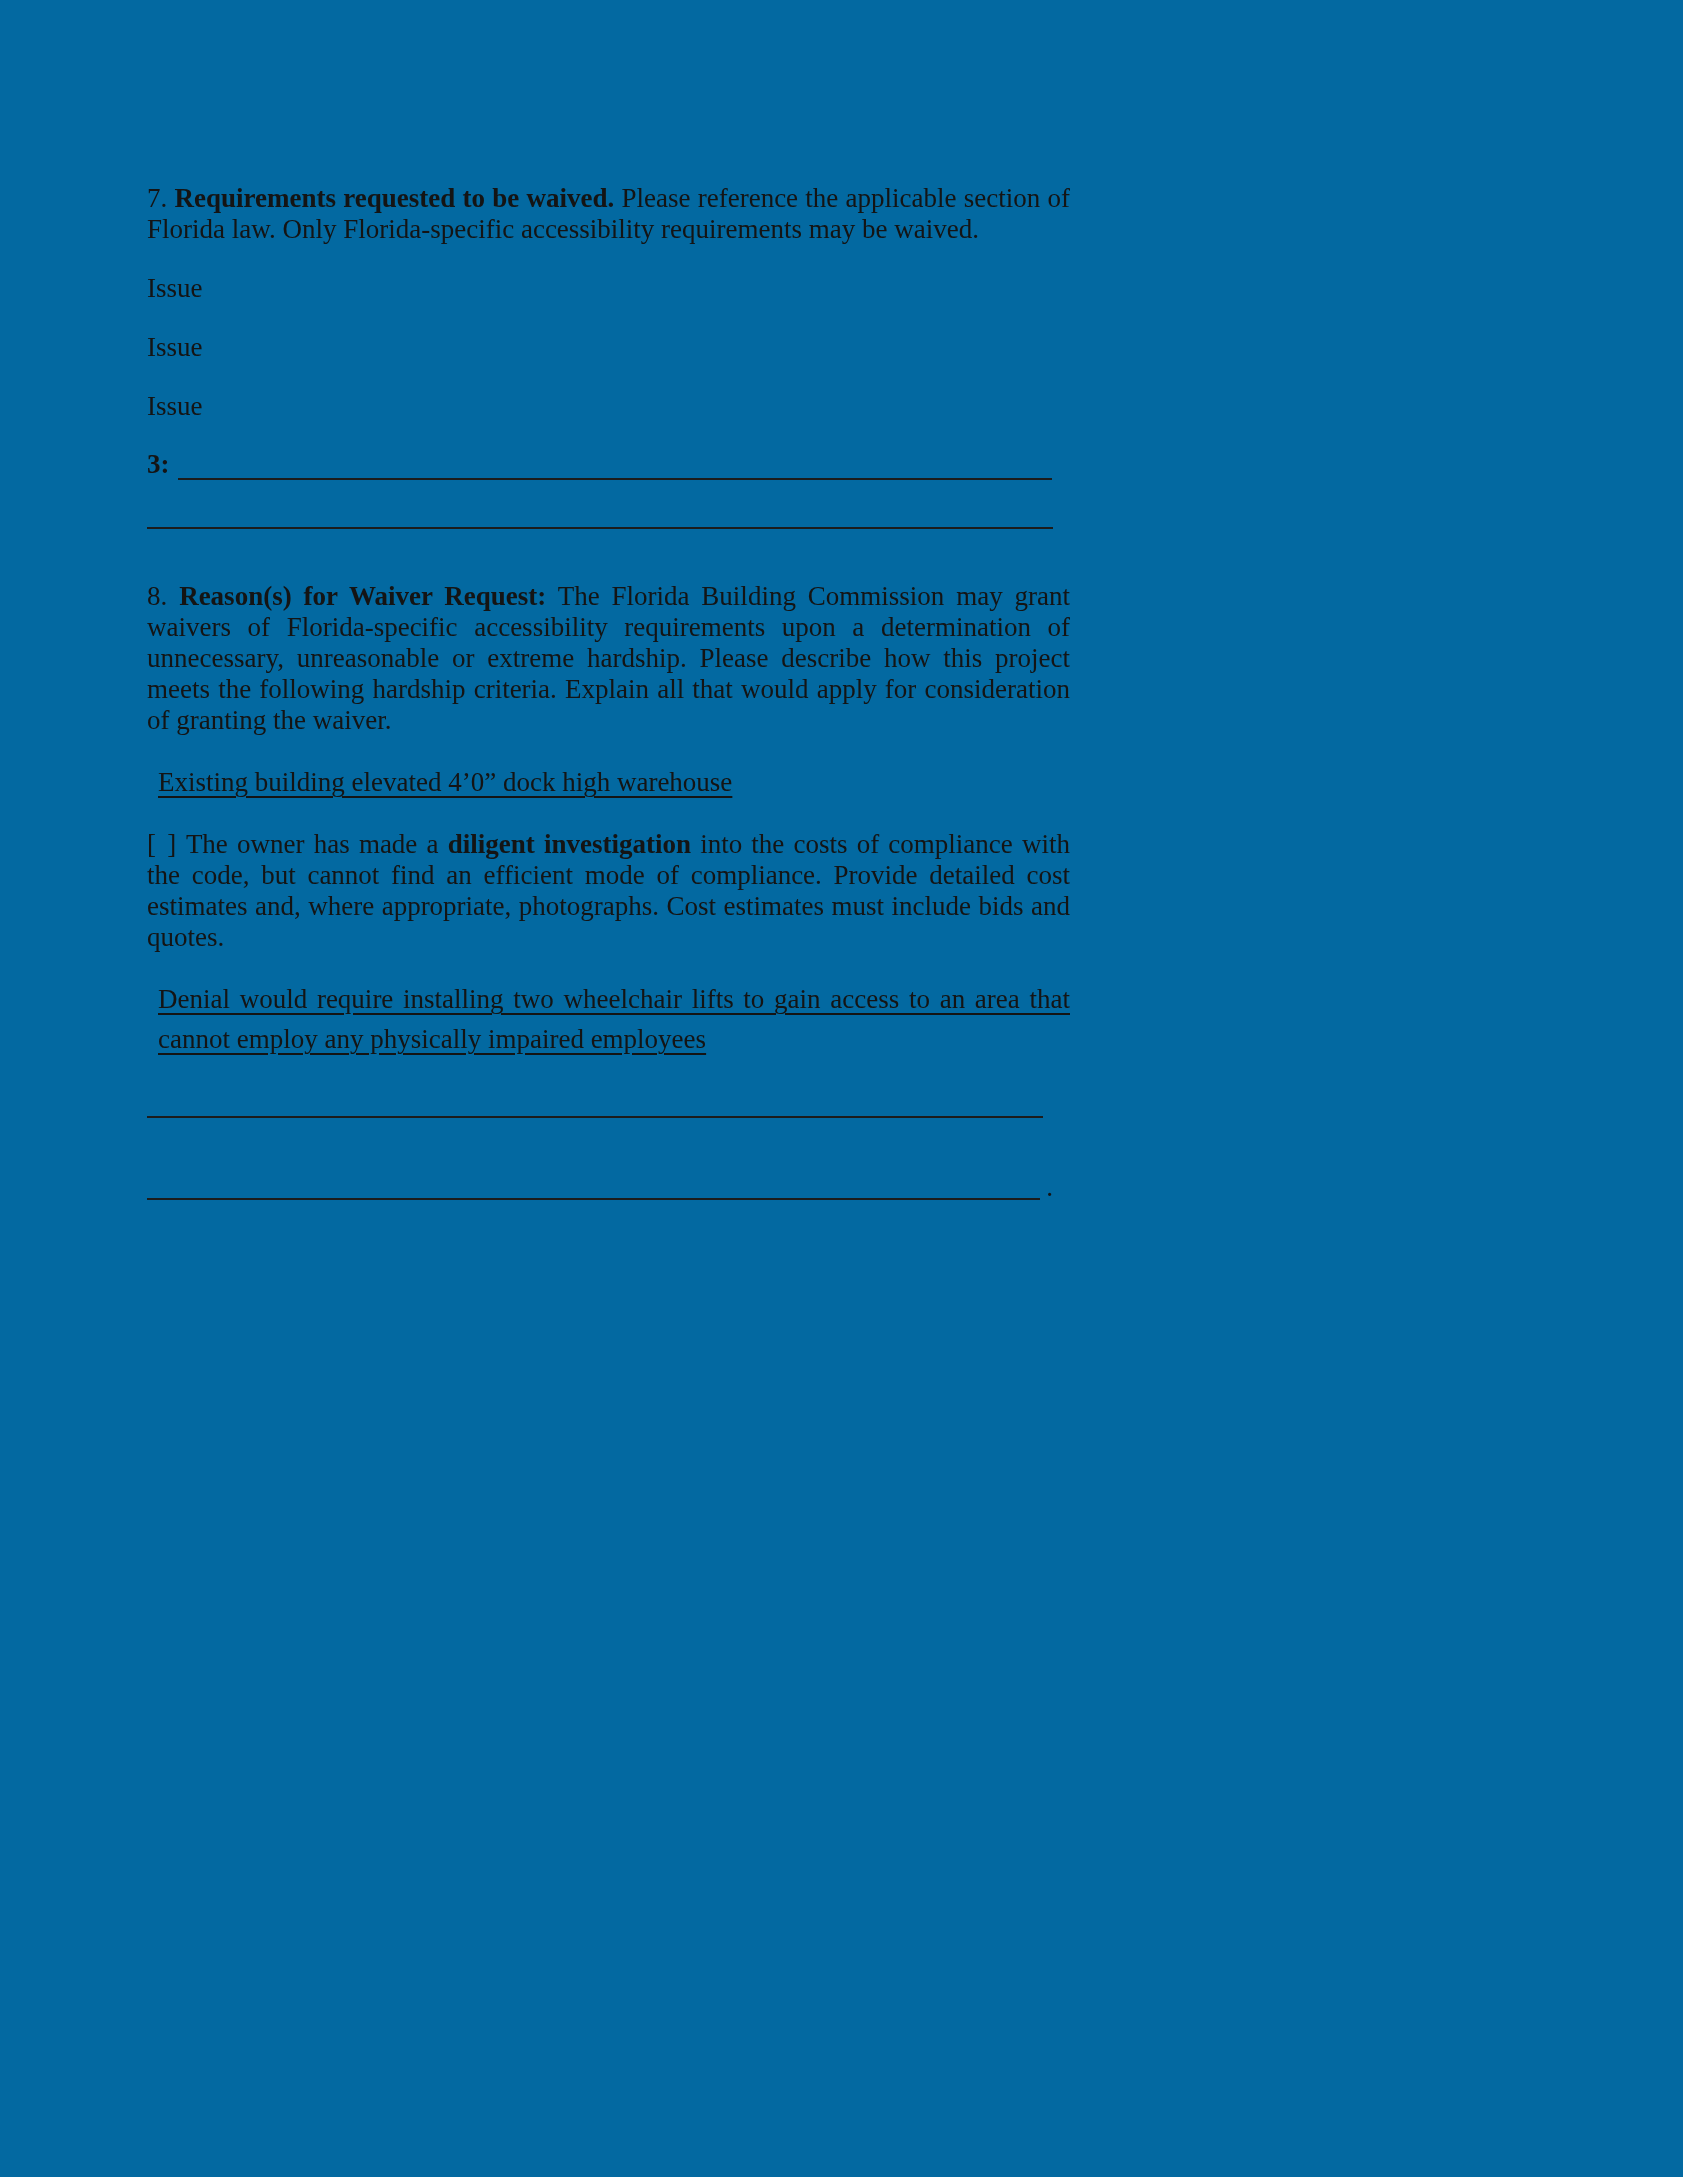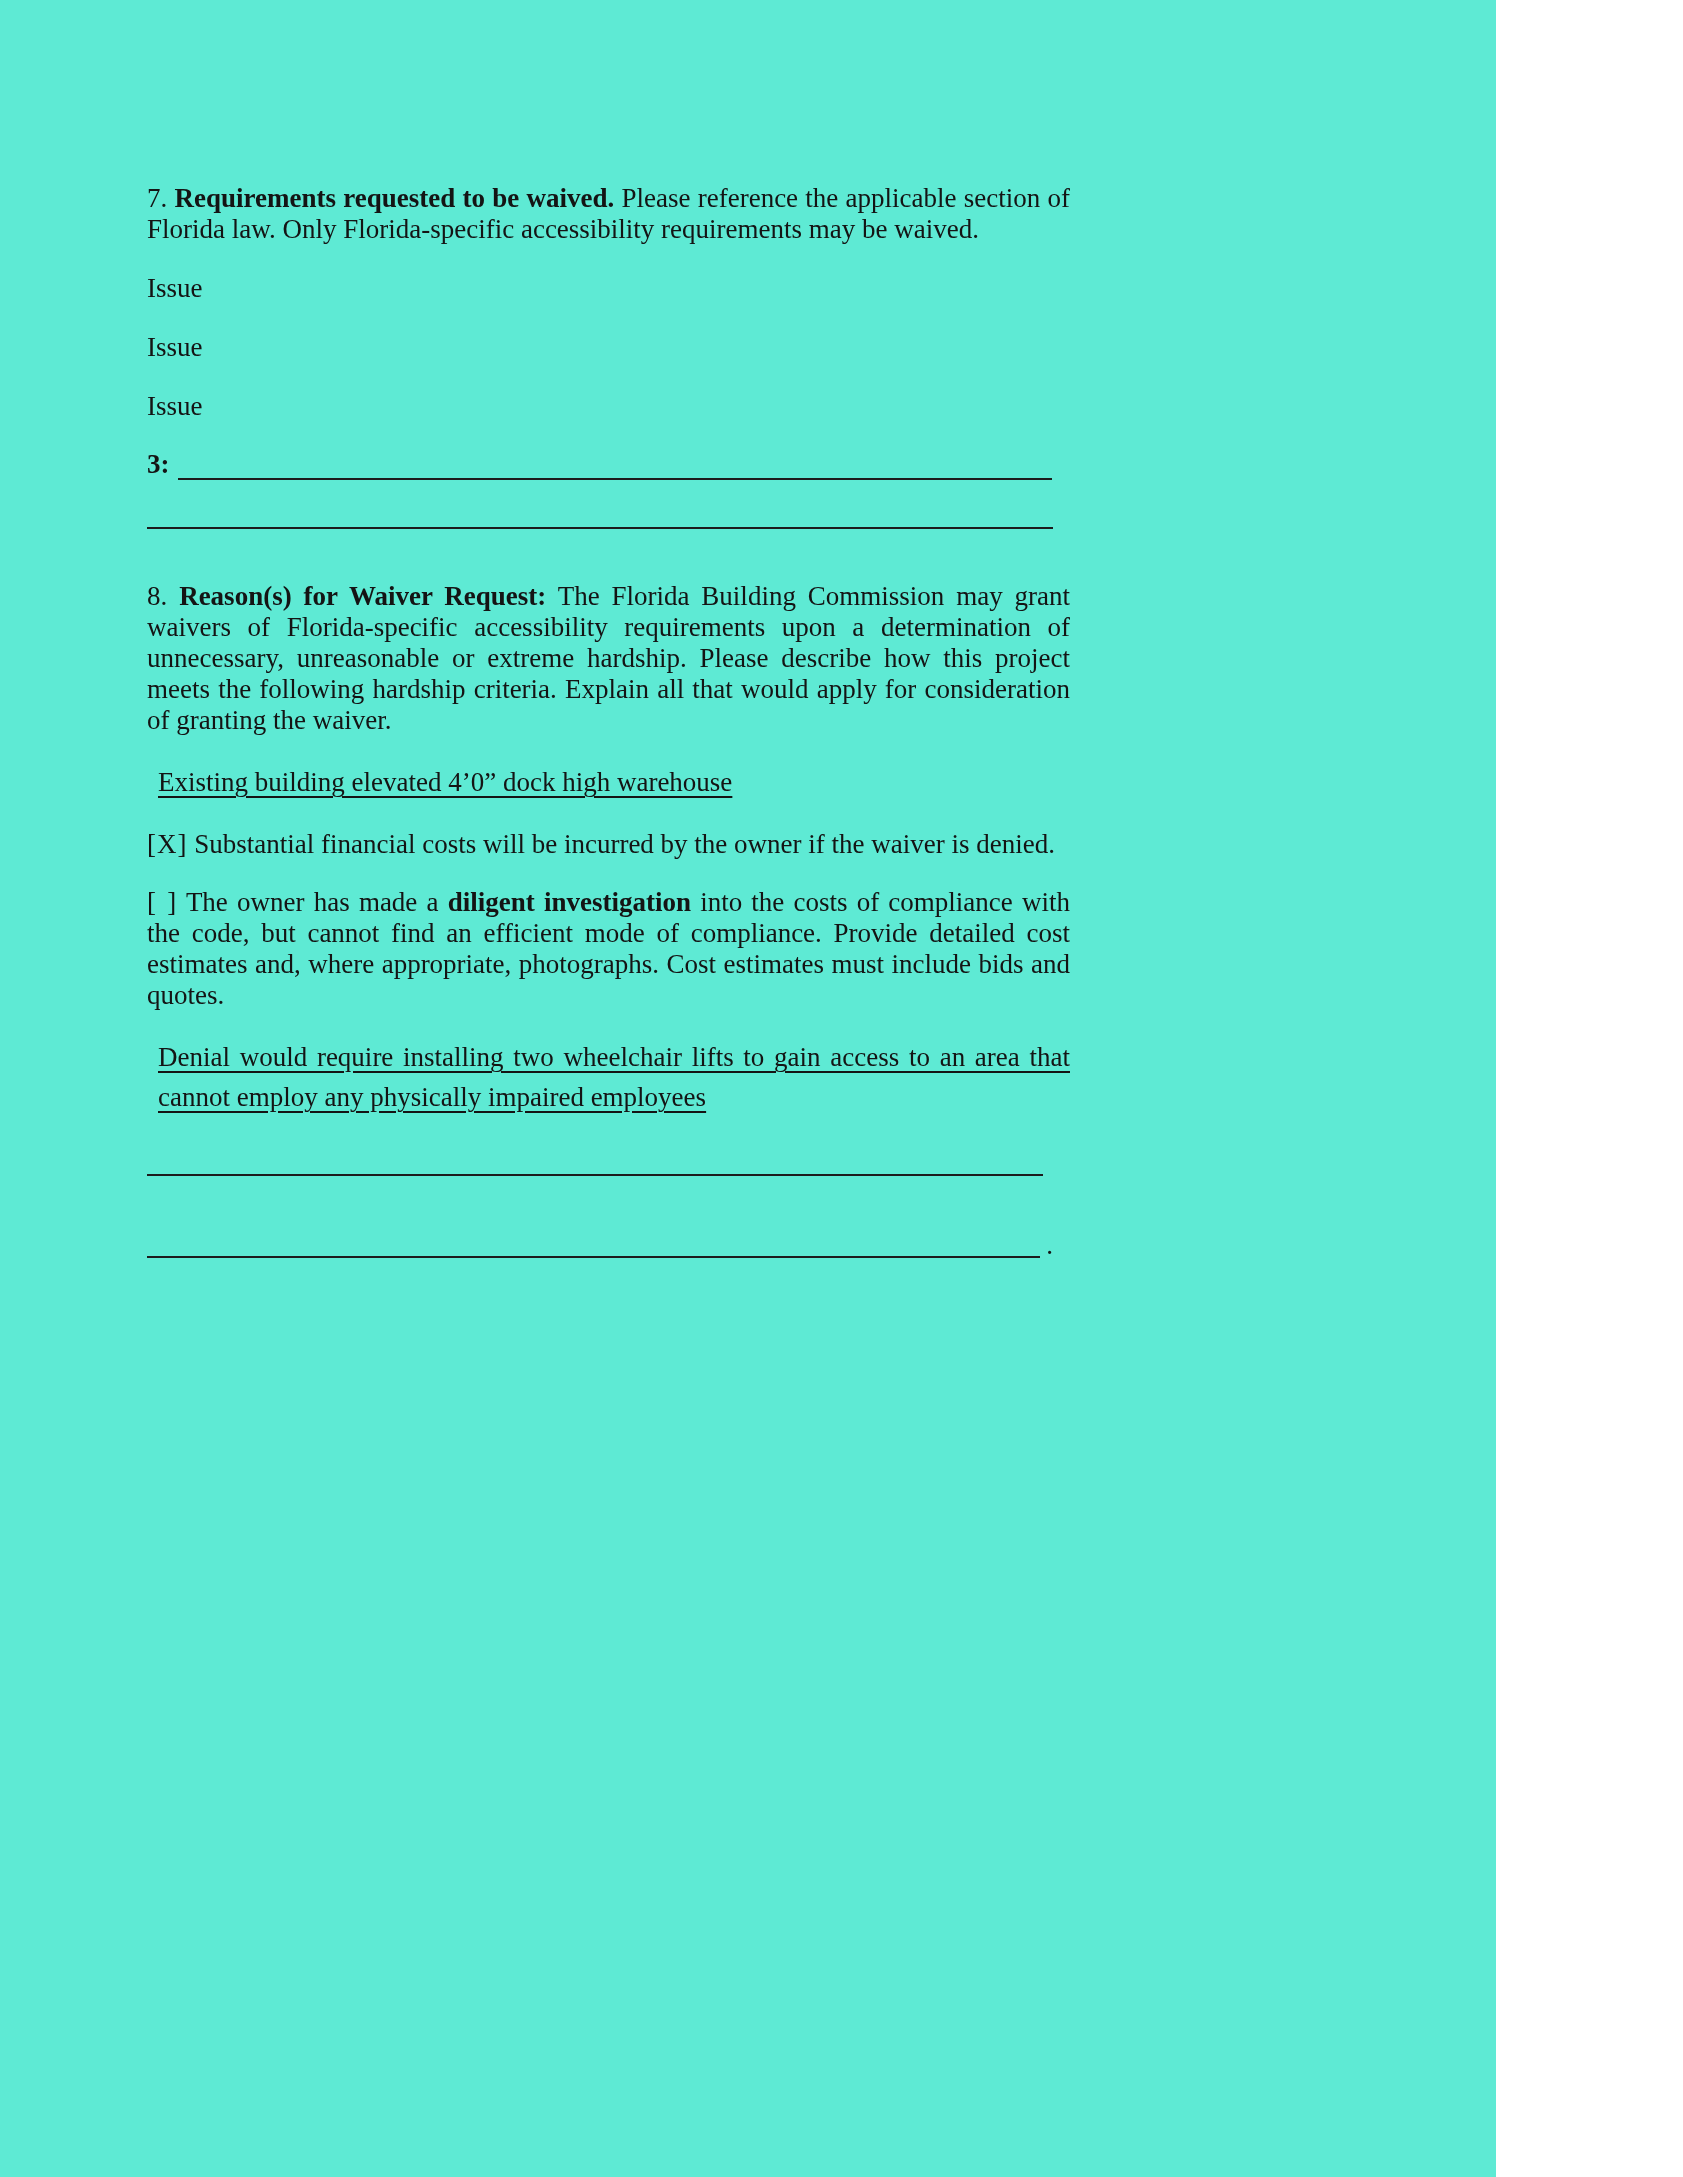--- a/index.html
+++ b/index.html
@@ -13,23 +13,23 @@
     position: relative;
     font-family: "Liberation Serif", "DejaVu Serif", serif;
     font-size: 27px;
     color: #141414;
     -webkit-font-smoothing: antialiased;
   }
   .page {
     position: absolute;
     left: 0;
     top: 0;
-    width: 1496px;
+    width: 1683px;
     height: 2177px;
-    background: #5eead4;
+    background: #0369a1;
     overflow: hidden;
   }
   .content {
     position: absolute;
     left: 147px;
     top: 183px;
     width: 923px;
   }
   .para {
     margin: 0;
@@ -117,24 +117,20 @@
       <span>8.</span>
       <b>Reason(s) for Waiver Request:</b>
       <span>The Florida Building Commission may grant waivers of Florida-specific accessibility requirements upon a determination of unnecessary, unreasonable or extreme hardship. Please describe how this project meets the following hardship criteria.  Explain all that would apply for consideration of granting the waiver.</span>
     </p>
 
 
     <p class="para answer-para">
       <span class="filled">Existing building elevated 4’0” dock high warehouse</span>
     </p>
 
-    <p class="para justify gap-block">
-      <span class="cb">[X]</span>
-      <span>Substantial financial costs will be incurred by the owner if the waiver is denied.</span>
-    </p>
 
     <p class="para justify gap-block">
       <span class="cb">[ ]</span>
       <span>The owner has made a </span><b>diligent investigation</b><span> into the costs of compliance with the code, but cannot find an efficient mode of compliance. Provide detailed cost estimates and, where appropriate, photographs. Cost estimates must include bids and quotes.</span>
     </p>
 
     <p class="para justify answer-para">
       <span class="filled">Denial would require installing two wheelchair lifts to gain access to an area that cannot employ any physically impaired employees</span>
     </p>
 

